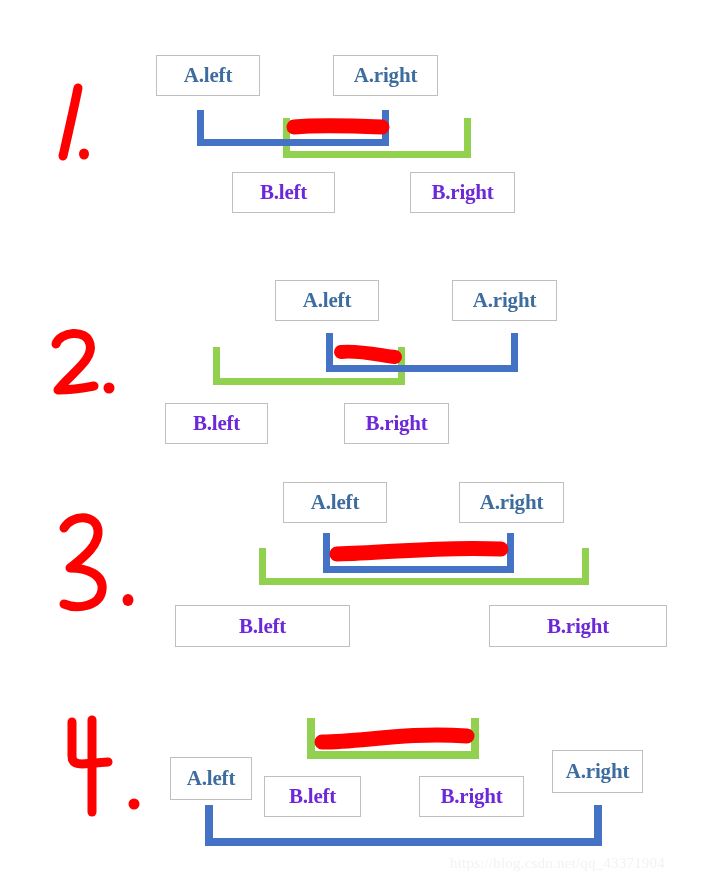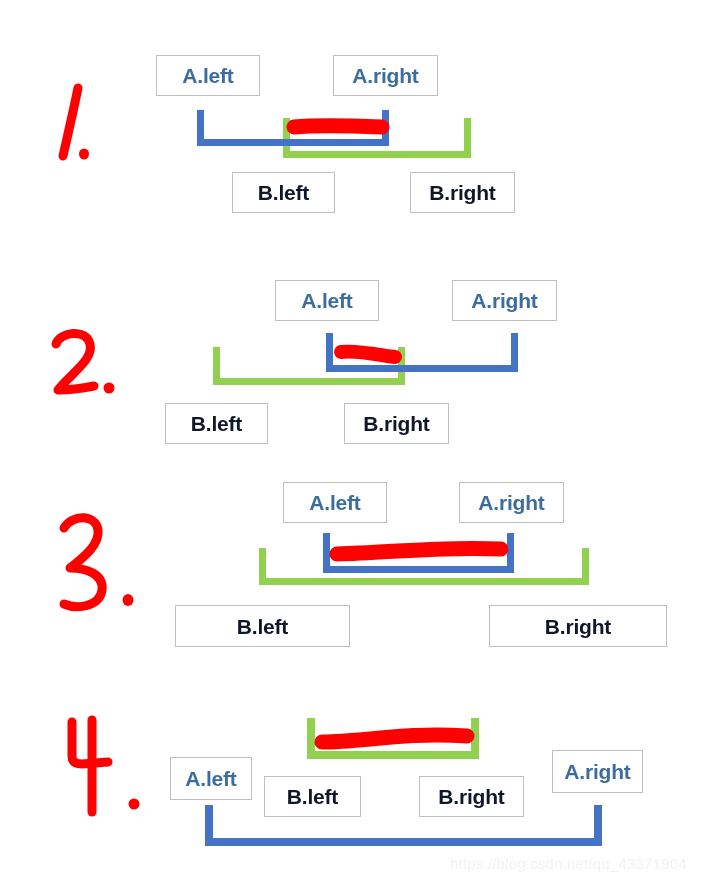--- a/index.html
+++ b/index.html
@@ -9,39 +9,40 @@
   }
   body {
     font-family: "Liberation Sans", sans-serif;
   }
   #canvas {
     position: relative;
     width: 703px;
     height: 883px;
     background: #ffffff;
     overflow: hidden;
+    font-family: Liberation Serif, serif;
   }
 
   
   .label-box {
     position: absolute;
     box-sizing: border-box;
     border: 1px solid #bfbfbf;
     background: #ffffff;
     display: flex;
     align-items: center;
     justify-content: center;
     font-weight: bold;
     font-size: 21px;
     line-height: 1;
     letter-spacing: -0.2px;
     white-space: nowrap;
   }
   .label-a { color: #3d6d9e; }
-  .label-b { color: #0f172a; }
+  .label-b { color: #6d28d9; }
 
   
   .bracket {
     position: absolute;
     box-sizing: border-box;
     background: transparent;
     border-style: solid;
     border-top: none;
   }
   .bracket.blue {

